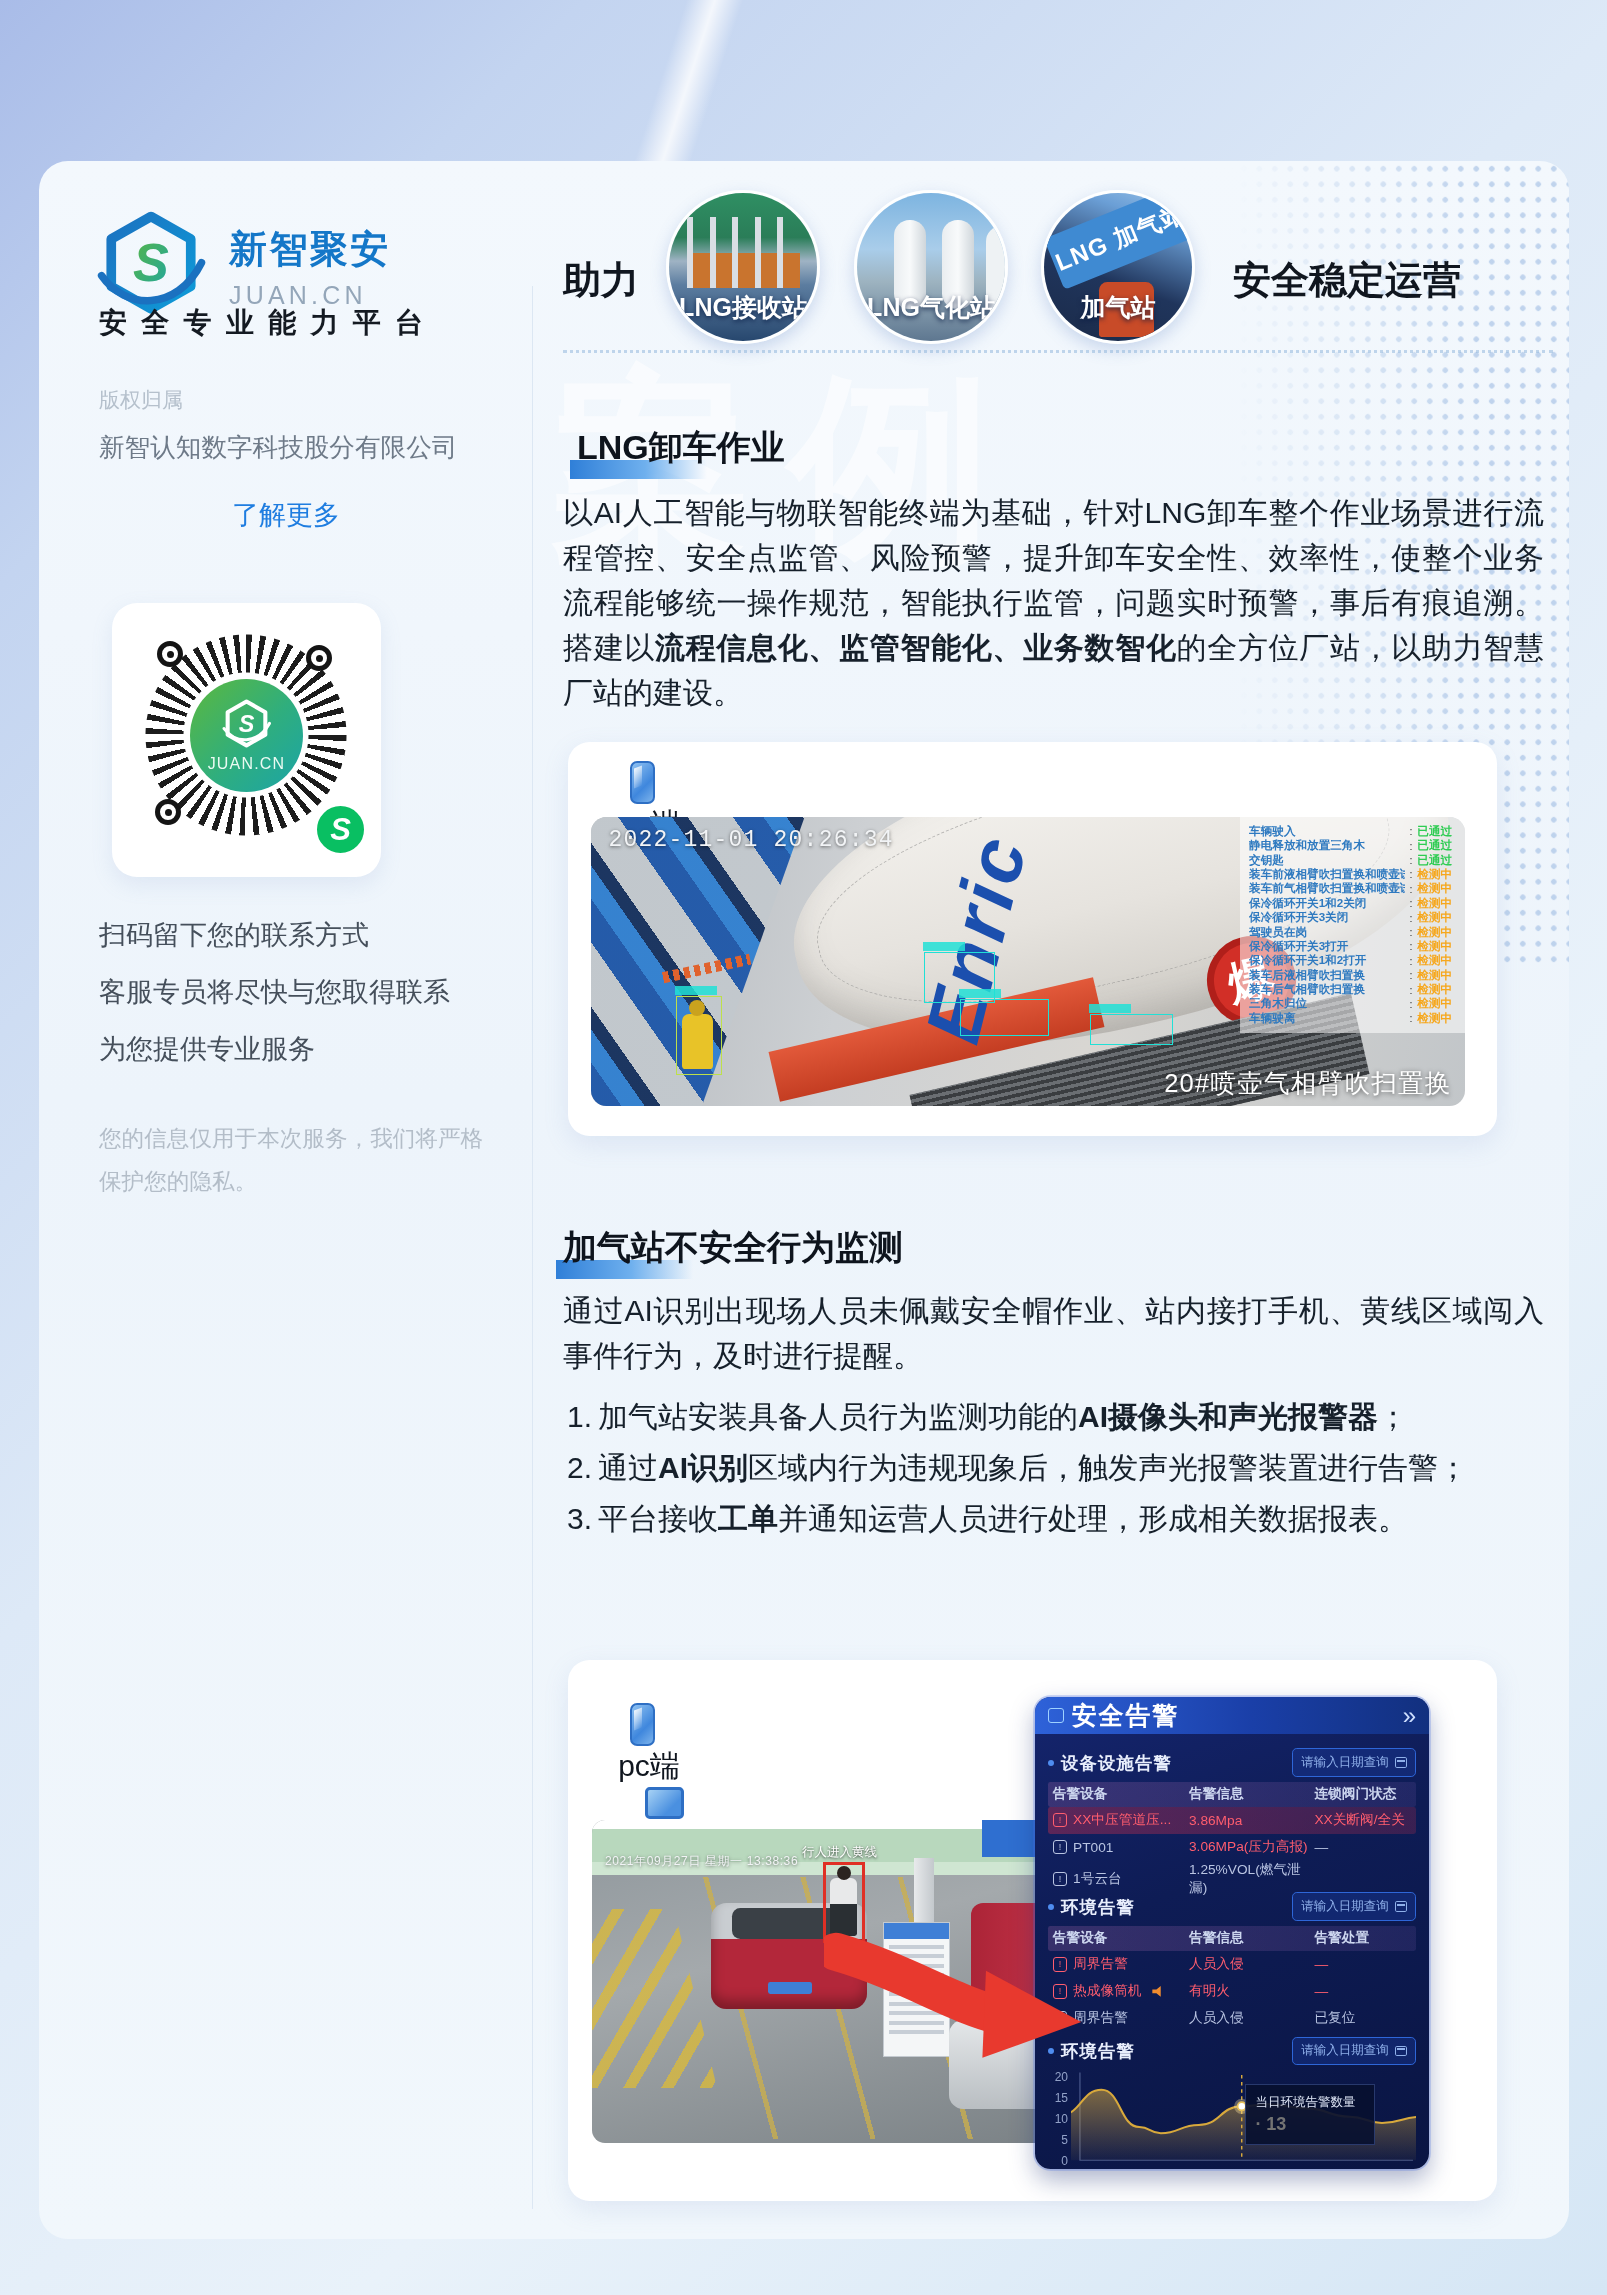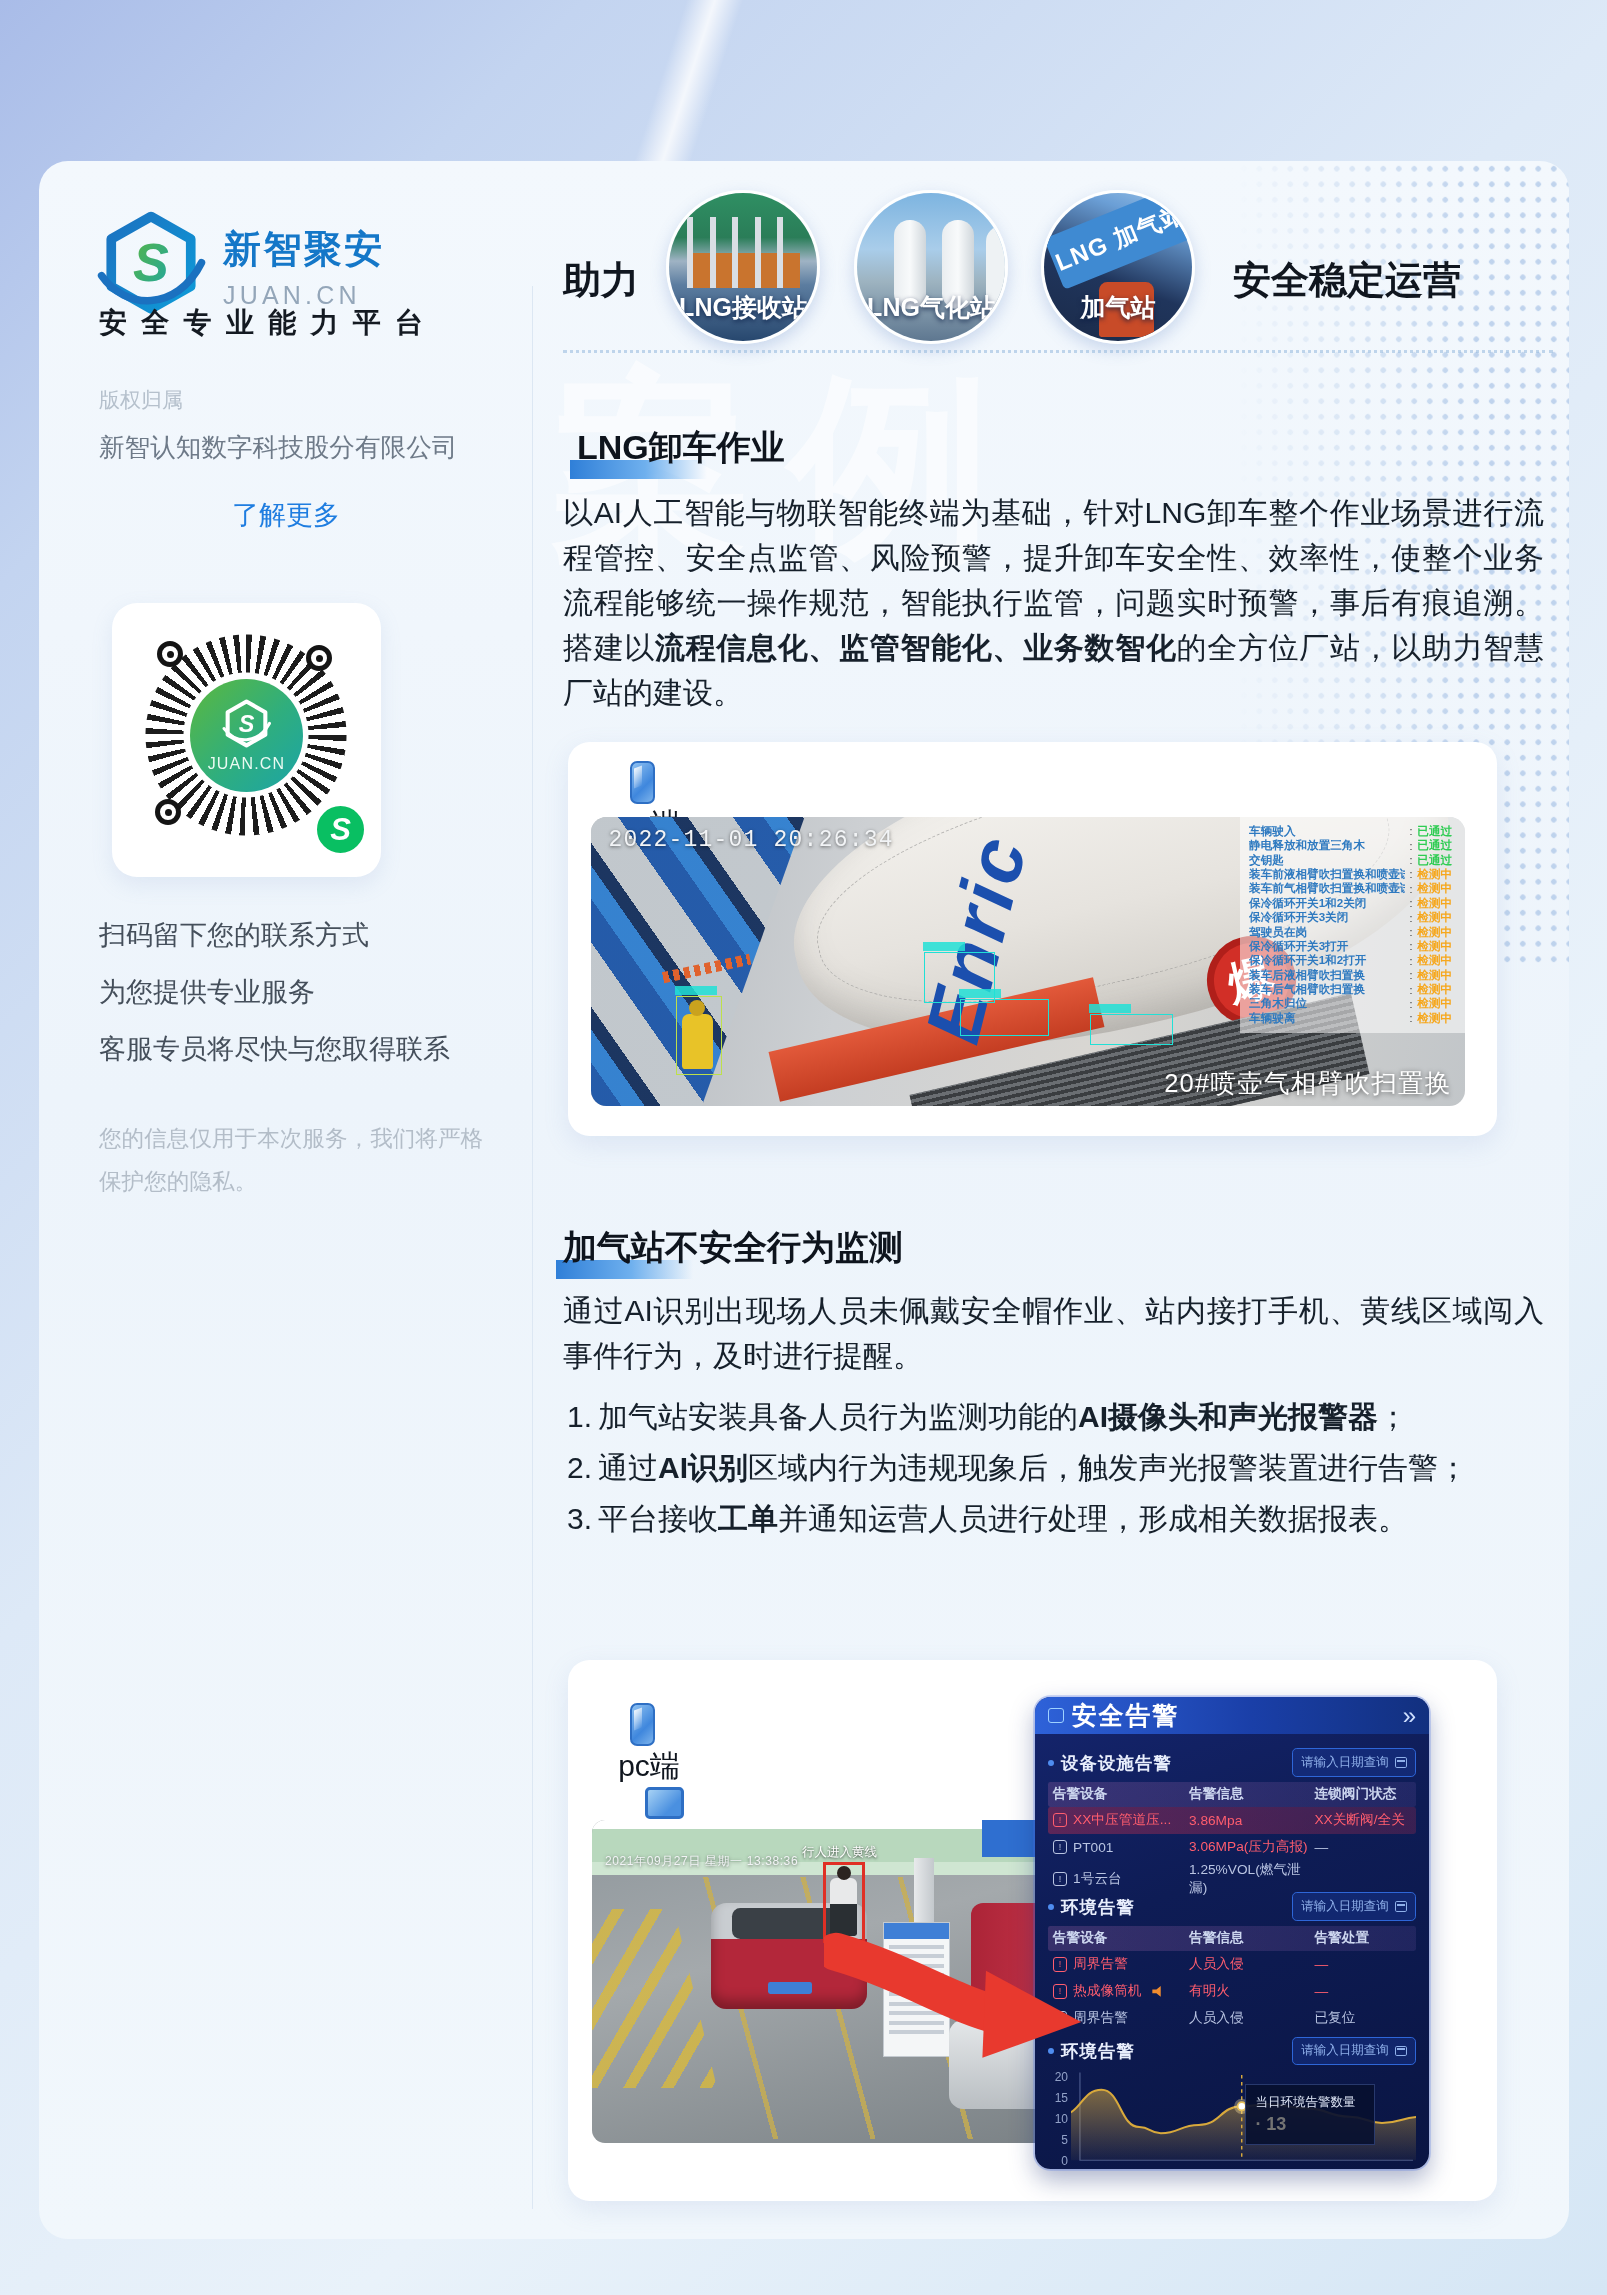--- a/index.html
+++ b/index.html
@@ -16,21 +16,21 @@
   .halftone { position:absolute; right:0; top:0; width:333px; height:804px;
     background-image:radial-gradient(rgba(150,182,224,.55) 2.4px, transparent 3px);
     background-size:15.5px 15.5px;
     -webkit-mask-image:linear-gradient(to left, #000 30%, transparent 100%);
     mask-image:linear-gradient(to left, #000 30%, transparent 100%); pointer-events:none; }
 
   
   .v-divider { position:absolute; left:493px; top:125px; width:1.2px; height:1923px; background:#dce7f3; }
   .logo-row { position:absolute; left:57px; top:48px; display:flex; align-items:center; }
   .logo-svg { width:110px; height:116px; }
-  .brand-txt { margin-left:17px; }
+  .brand-txt { margin-left:23px; }
   .brand-cn { font-size:38px; font-weight:700; color:#1477c8; letter-spacing:2.4px; }
   .brand-domain { font-size:25px; color:#94a6b9; letter-spacing:4.2px; margin-top:6px; }
   .platform-title { position:absolute; left:60px; top:143px; font-size:28px; font-weight:700;
     color:#141a22; letter-spacing:14.3px; white-space:nowrap; }
   .copyright { position:absolute; left:60px; top:225px; font-size:21px; color:#b5c0cc; }
   .company { position:absolute; left:60px; top:269px; font-size:25.6px; color:#6e7a88; }
   .learn-more { position:absolute; left:0; top:336px; width:494px; text-align:center;
     font-size:27px; color:#1f7de0; cursor:pointer; }
   .qr-card { position:absolute; left:73px; top:442px; width:269px; height:274px;
     background:#fff; border-radius:25px; box-shadow:0 7.1px 21.4px rgba(120,150,200,.14); }
@@ -288,22 +288,22 @@
           <text x="50" y="66" font-size="46" font-weight="bold" font-style="italic" fill="#ffffff" text-anchor="middle">S</text>
           <path d="M6 60 C 28 90, 72 92, 95 50" fill="none" stroke="#ffffff" stroke-width="6" stroke-linecap="round"></path>
         </svg>
         <div class="qr-center-label">JUAN.CN</div>
       </div>
       <div class="qr-badge">S</div>
     </div>
 
     <div class="contact">
       <div>扫码留下您的联系方式</div>
+      <div>客服专员将尽快与您取得联系</div>
       <div>为您提供专业服务</div>
-      <div>客服专员将尽快与您取得联系</div>
     </div>
     <div class="privacy">您的信息仅用于本次服务，我们将严格保护您的隐私。</div>
 
     <div class="boost">助力</div>
 
     <div class="circle c1">
       <div class="ph ph-receiving"></div>
       <div class="cap">LNG接收站</div>
     </div>
     <div class="circle c2">

